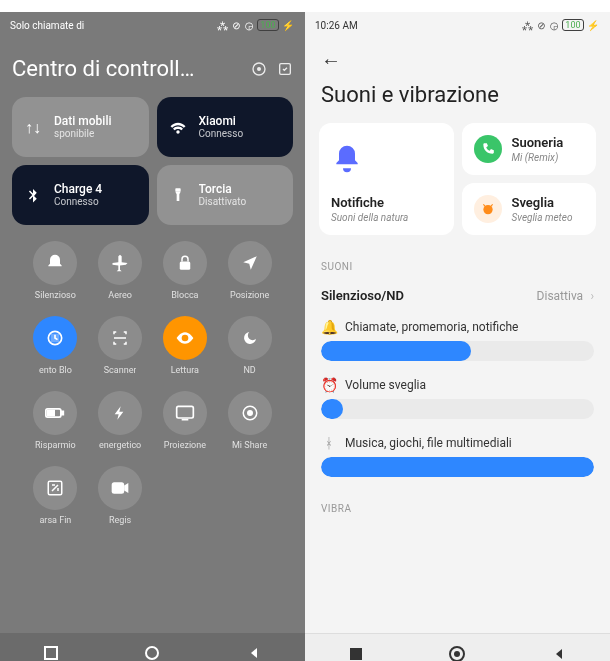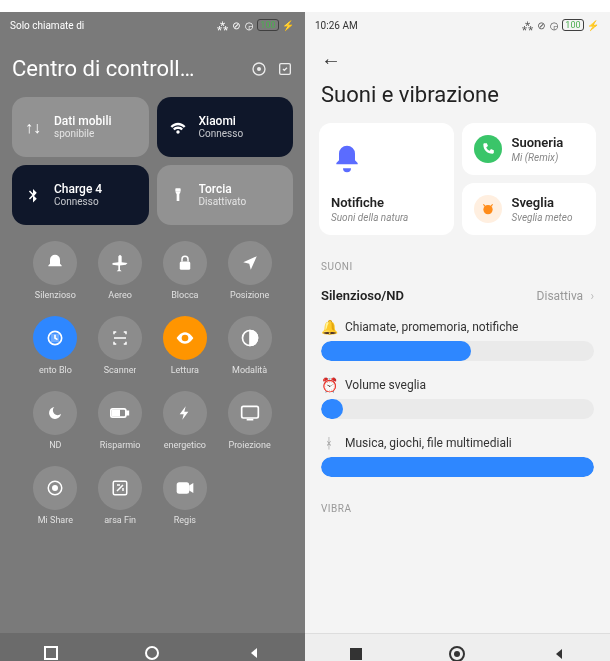--- a/index.html
+++ b/index.html
@@ -204,29 +204,20 @@
       <div class="toggle">
         <span class="toggle-circle tc-on-orange">
           <svg width="20" height="20" viewBox="0 0 24 24" fill="currentColor">
             <path d="M12 5C6 5 2 12 2 12s4 7 10 7 10-7 10-7-4-7-10-7zm0 11a4 4 0 1 1 0-8 4 4 0 0 1 0 8z"></path>
           </svg>
         </span>
         <span class="toggle-label">Lettura</span>
       </div>
       <div class="toggle">
         <span class="toggle-circle tc-off">
-          <svg width="20" height="20" viewBox="0 0 24 24" fill="none" stroke="currentColor" stroke-width="2">
-            <circle cx="12" cy="12" r="9"></circle>
-            <path d="M12 3a9 9 0 0 1 0 18V3z" fill="currentColor"></path>
-          </svg>
-        </span>
-        <span class="toggle-label">Modalità</span>
-      </div>
-      <div class="toggle">
-        <span class="toggle-circle tc-off">
           <svg width="18" height="18" viewBox="0 0 24 24" fill="currentColor">
             <path d="M20 13A8 8 0 1 1 11 4a6 6 0 0 0 9 9z"></path>
           </svg>
         </span>
         <span class="toggle-label">ND</span>
       </div>
       <div class="toggle">
         <span class="toggle-circle tc-off">
           <svg width="20" height="14" viewBox="0 0 24 14" fill="none" stroke="currentColor" stroke-width="2">
             <rect x="1" y="2" width="18" height="10" rx="2"></rect>

